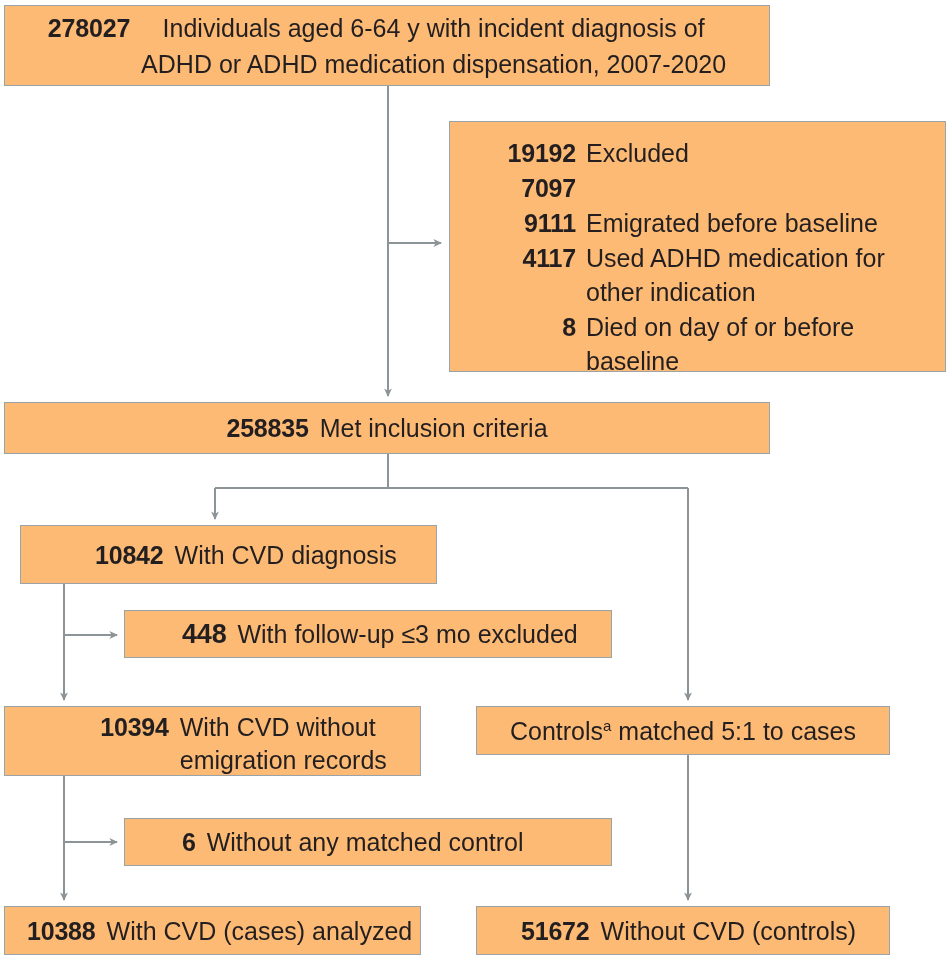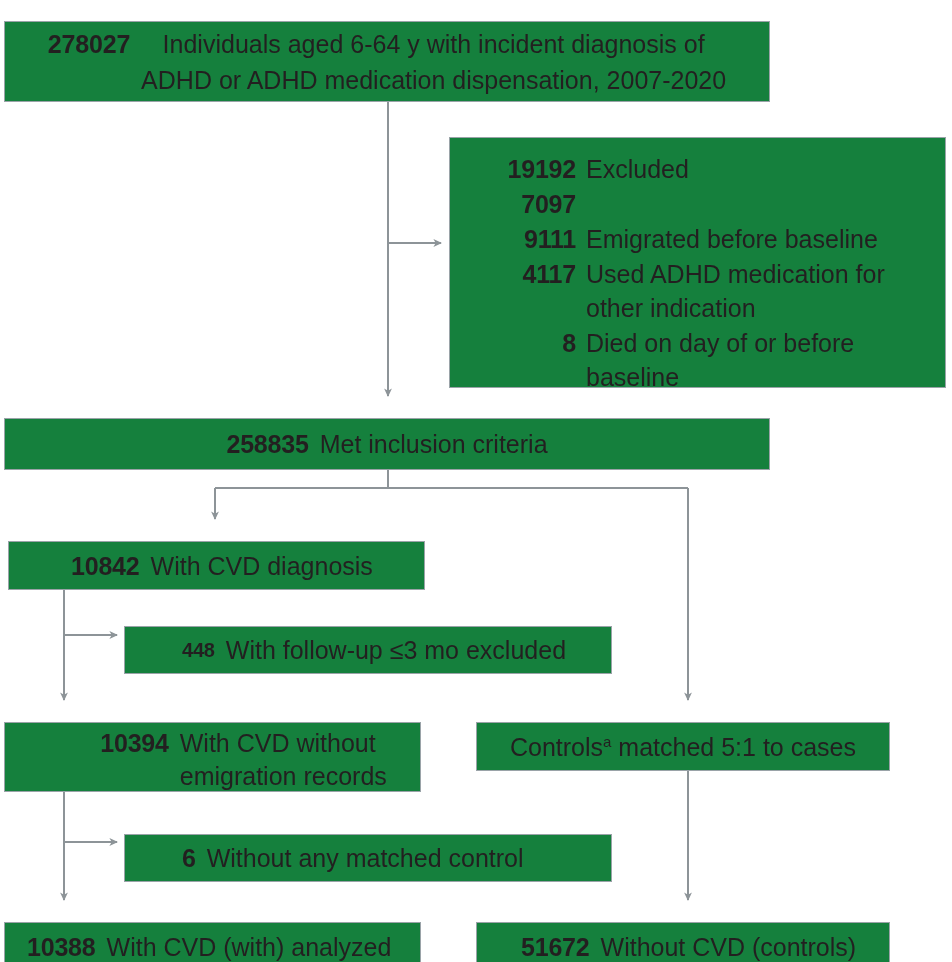--- a/index.html
+++ b/index.html
@@ -22,24 +22,23 @@
     position: absolute;
     left: 0;
     top: 0;
     width: 952px;
     height: 962px;
     pointer-events: none;
   }
   .box {
     position: absolute;
     box-sizing: border-box;
-    background: #15803d;
+    background: #fdba74;
     border: 1px solid #9aa3a8;
     color: #231f20;
-    margin-top: 16px;
   }
   .box-inner {
     display: flex;
     align-items: center;
     justify-content: center;
     width: 100%;
     height: 100%;
     box-sizing: border-box;
   }
   .row {
@@ -87,31 +86,31 @@
     font-size: 25px; line-height: 34px; margin-left: 10px;
   }
   
   #box-included {
     left: 4px; top: 402px; width: 766px; height: 52px;
   }
   #box-included .num { font-size: 25px; line-height: 34px; }
   #box-included .txt { font-size: 25px; line-height: 34px; margin-left: 11px; }
   
   #box-withcvd {
-    left: 8px; top: 525px; width: 417px; height: 49px;
+    left: 20px; top: 525px; width: 417px; height: 59px; padding-left: 12px;
   }
   #box-withcvd .box-inner { justify-content: flex-start; padding-left: 62px; }
   #box-withcvd .num { font-size: 25px; line-height: 34px; }
   #box-withcvd .txt { font-size: 25px; line-height: 34px; margin-left: 11px; }
   
   #box-followup {
     left: 124px; top: 610px; width: 488px; height: 48px;
   }
   #box-followup .box-inner { justify-content: flex-start; padding-left: 57px; }
-  #box-followup .num { font-size: 20px; line-height: 34px; text-align: center; }
+  #box-followup .num { font-size: 27px; line-height: 34px; text-align: center; }
   #box-followup .txt { font-size: 25px; line-height: 34px; margin-left: 11px; }
   
   #box-noemig {
     left: 4px; top: 706px; width: 417px; height: 70px;
   }
   #box-noemig .box-inner { justify-content: center; padding-left: 62px; align-items: flex-start; padding-top: 4px; }
   #box-noemig .num { font-size: 25px; line-height: 33px; }
   #box-noemig .txt { font-size: 25px; line-height: 33px; margin-left: 11px; }
   
   #box-controls {
@@ -260,21 +259,21 @@
         <span class="num">6</span>
         <span class="txt">Without any matched control</span>
       </div>
     </div>
   </div>
 
   <div class="box" id="box-cases">
     <div class="box-inner">
       <div class="row">
         <span class="num">10388</span>
-        <span class="txt">With CVD (with) analyzed</span>
+        <span class="txt">With CVD (cases) analyzed</span>
       </div>
     </div>
   </div>
 
   <div class="box" id="box-ctrlanalyzed">
     <div class="box-inner">
       <div class="row">
         <span class="num">51672</span>
         <span class="txt">Without CVD (controls)</span>
       </div>

